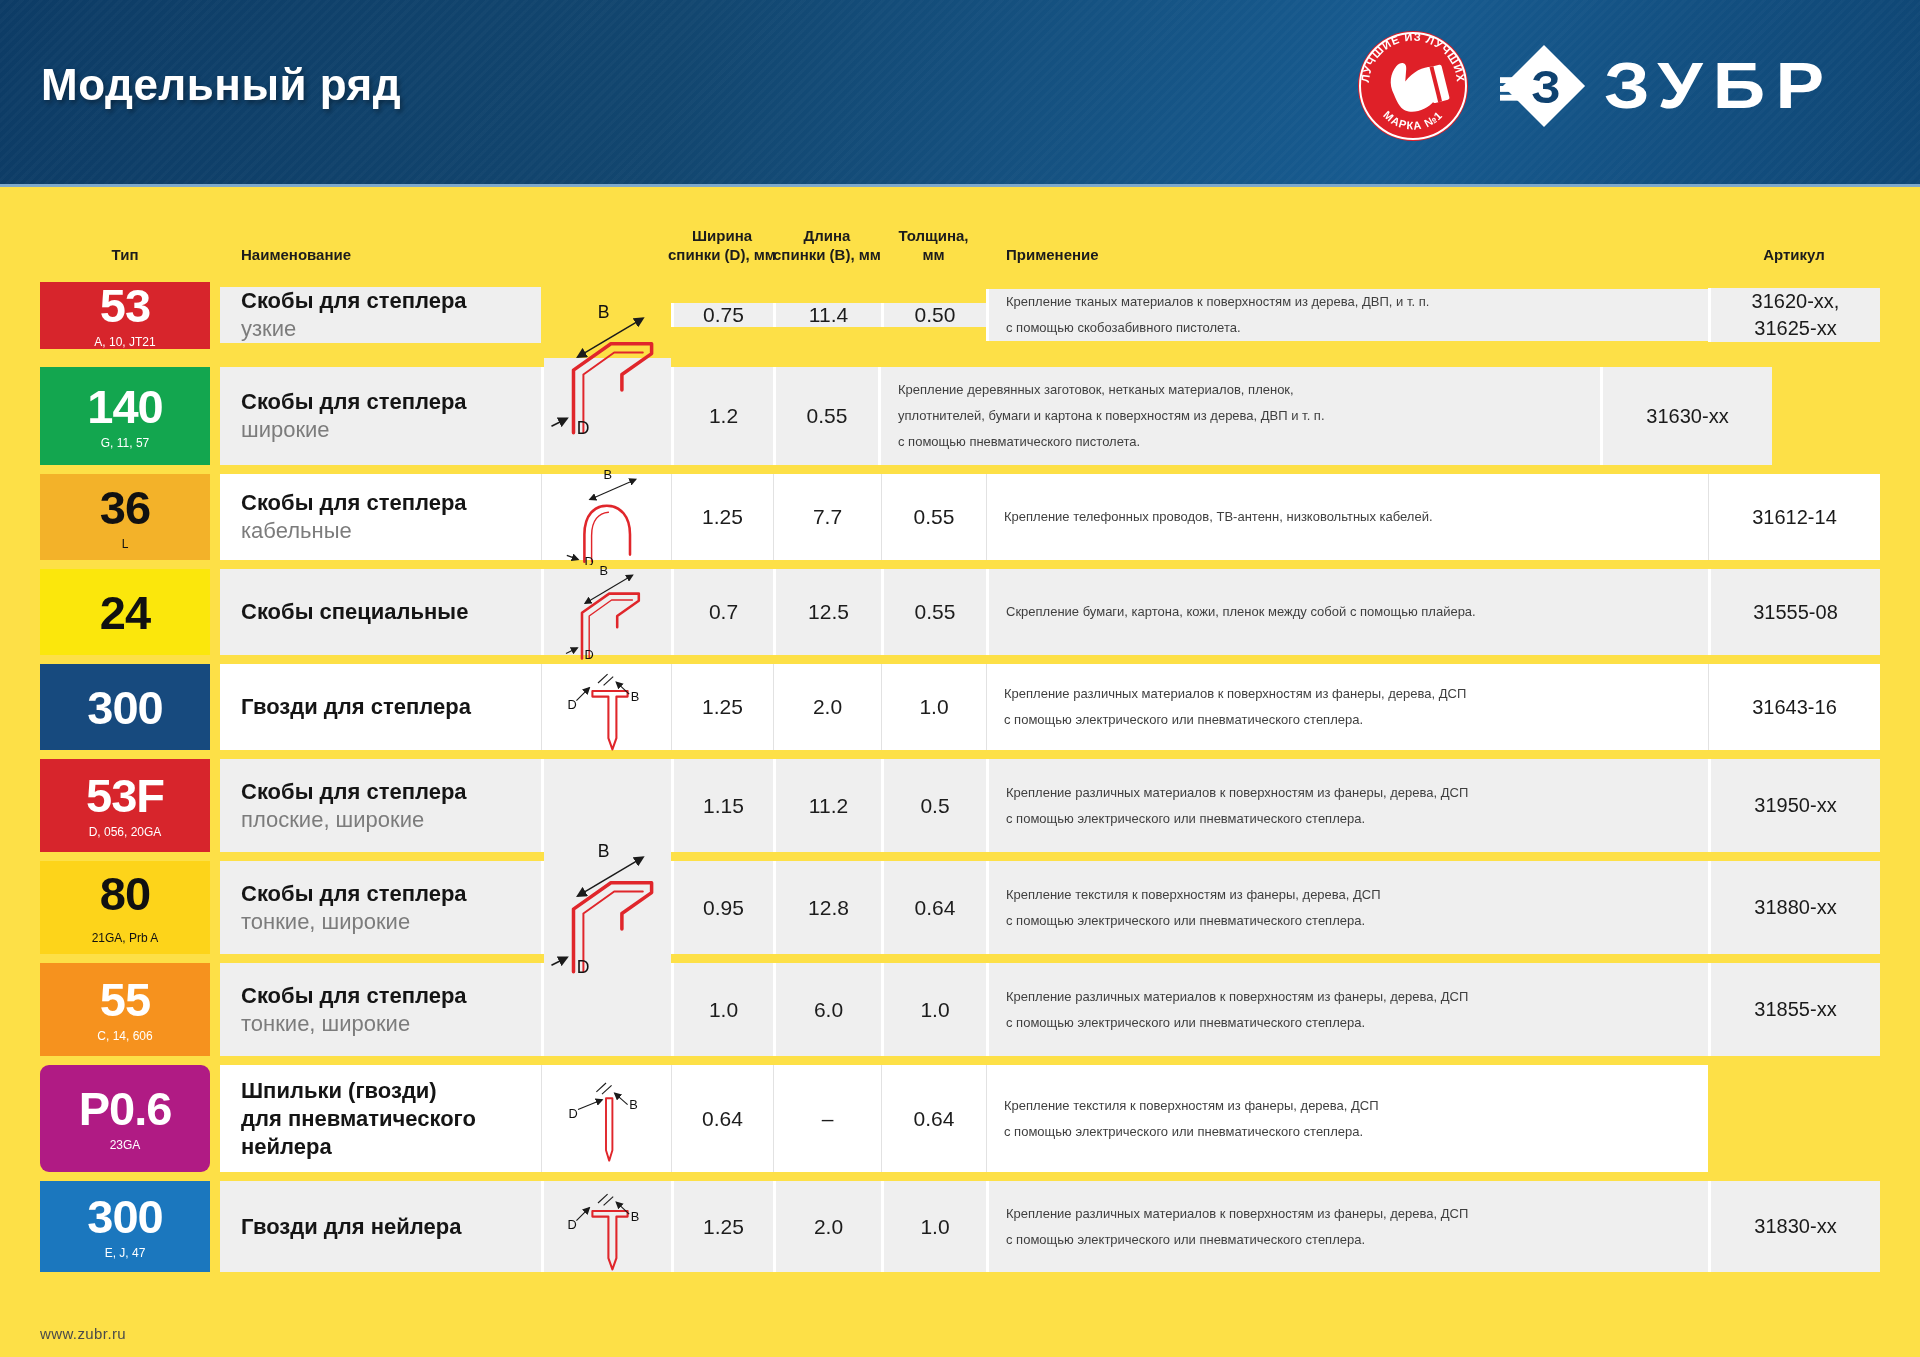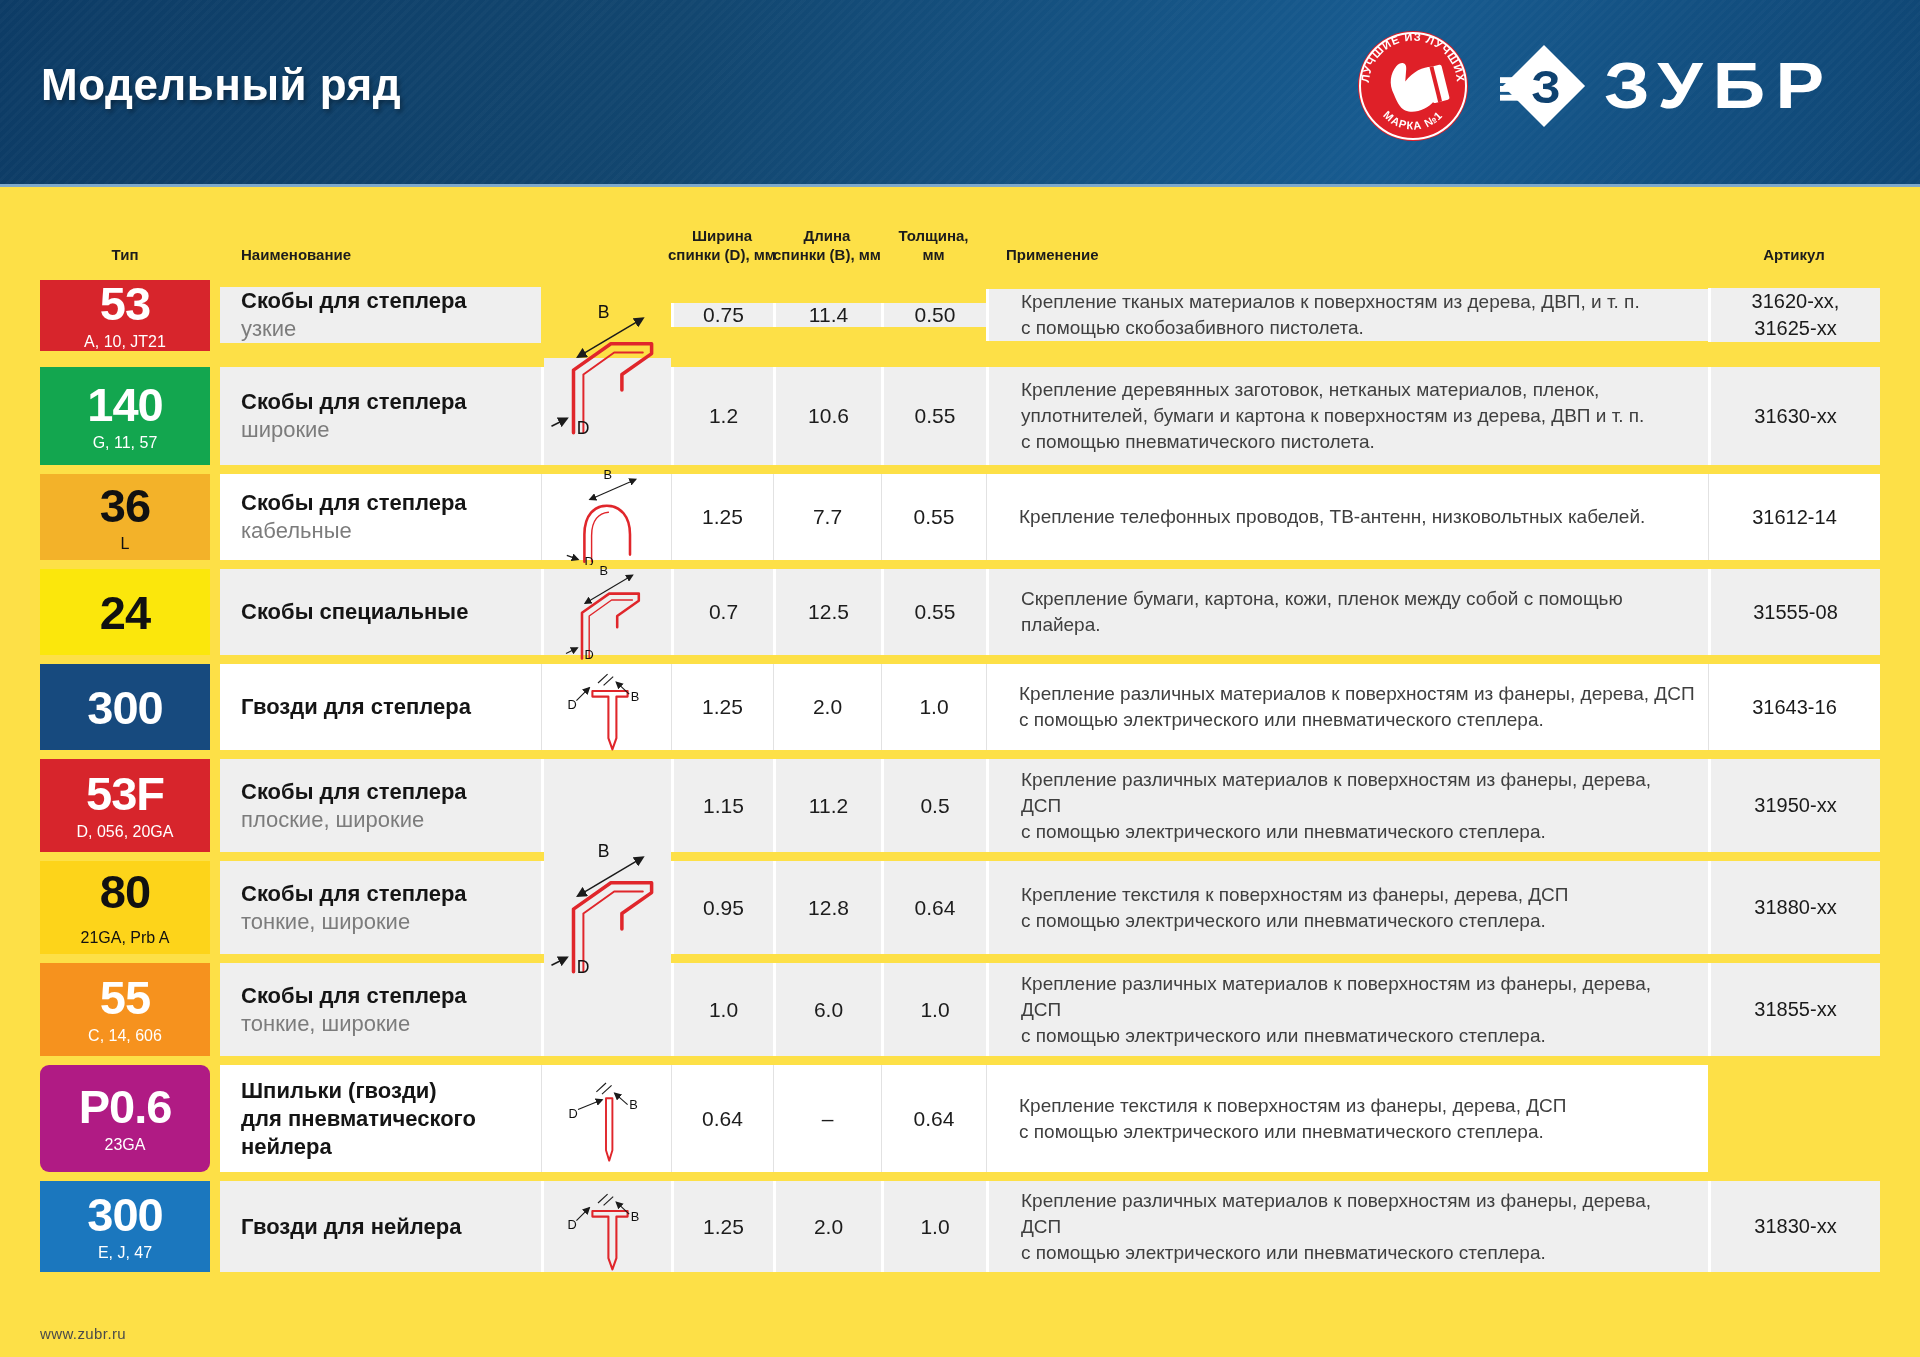--- a/index.html
+++ b/index.html
@@ -31,36 +31,36 @@
   .shade-white .cell{background:#ffffff;}
   .shade-gray .sep{border-left:3px solid #fff;}
   .shade-white .sep{border-left:1px solid #e2e2e2;}
 
   .c-type{width:170px;margin-right:10px;align-items:center;text-align:center;}
   .c-name{width:321px;padding-left:21px;}
   .c-img {width:130px;position:relative;}
   .c-val {width:102px;align-items:center;font-size:21px;color:#1c1c1c;}
   .c-len {width:108px;}
   .c-th  {width:105px;}
-  .c-app {width:722px;padding-left:32px;padding-right:12px;font-size:19px;line-height:26px;
+  .c-app {width:722px;padding-left:17px;padding-right:12px;font-size:13px;line-height:26px;
           color:#3f3f3f;white-space:pre-line;}
   .c-art {width:172px;align-items:center;text-align:center;font-size:20px;color:#1a1a1a;
           white-space:pre-line;line-height:27px;}
 
   .h-type{width:170px;margin-right:10px;text-align:center;}
   .h-name{width:321px;padding-left:21px;}
   .h-img{width:130px;}
   .h-w{width:102px;display:flex;justify-content:center;text-align:center;}
   .h-len{width:108px;display:flex;justify-content:center;text-align:center;}
   .h-th{width:105px;display:flex;justify-content:center;text-align:center;}
   .h-app{width:722px;padding-left:20px;}
   .h-art{width:172px;text-align:center;}
 
   .badge-num{font-size:47px;font-weight:800;letter-spacing:-1px;line-height:1;}
-  .badge-sub{font-size:16px;margin-top:6px;font-weight:400;}
+  .badge-sub{font-size:12px;margin-top:6px;font-weight:400;}
   .nm{font-weight:700;font-size:22px;line-height:28px;color:#151515;white-space:pre-line;}
   .nm-sub{font-size:22px;line-height:28px;color:#7c7c7c;}
 
   .bridge{position:absolute;left:504px;width:127px;background:#efefef;z-index:4;}
   .diagram{position:absolute;z-index:10;}
   .diagram svg{display:block;width:100%;height:100%;}
   .red{stroke:#e0262b;fill:none;stroke-linejoin:round;stroke-linecap:round;}
   .dim{stroke:#1b1b1b;stroke-width:1.4;fill:none;}
   .lbl{font-size:16px;fill:#111;font-family:"Liberation Sans",sans-serif;}
 
@@ -166,21 +166,20 @@
         <div class="cell c-type" style="background: rgb(19, 166, 79); color: rgb(255, 255, 255);">
           <div class="badge-num">140</div>
           <div class="badge-sub">G, 11, 57</div>
         </div>
         <div class="cell c-name">
           <div class="nm">Скобы для степлера</div>
           <div class="nm-sub">широкие</div>
         </div>
         <div class="cell c-img sep"></div>
         <div class="cell sep c-val">1.2</div>
-        <div class="cell sep c-val c-len">10.6</div>
         <div class="cell sep c-val c-th">0.55</div>
         <div class="cell c-app sep">Крепление деревянных заготовок, нетканых материалов, пленок,
 уплотнителей, бумаги и картона к поверхностям из дерева, ДВП и т. п.
 с помощью пневматического пистолета.</div>
         <div class="cell c-art sep">31630-xx</div>
       </div>
       <div class="row shade-white" style="height: 86px;">
         <div class="cell c-type" style="background: rgb(243, 178, 41); color: rgb(17, 17, 17);">
           <div class="badge-num">36</div>
           <div class="badge-sub">L</div>

